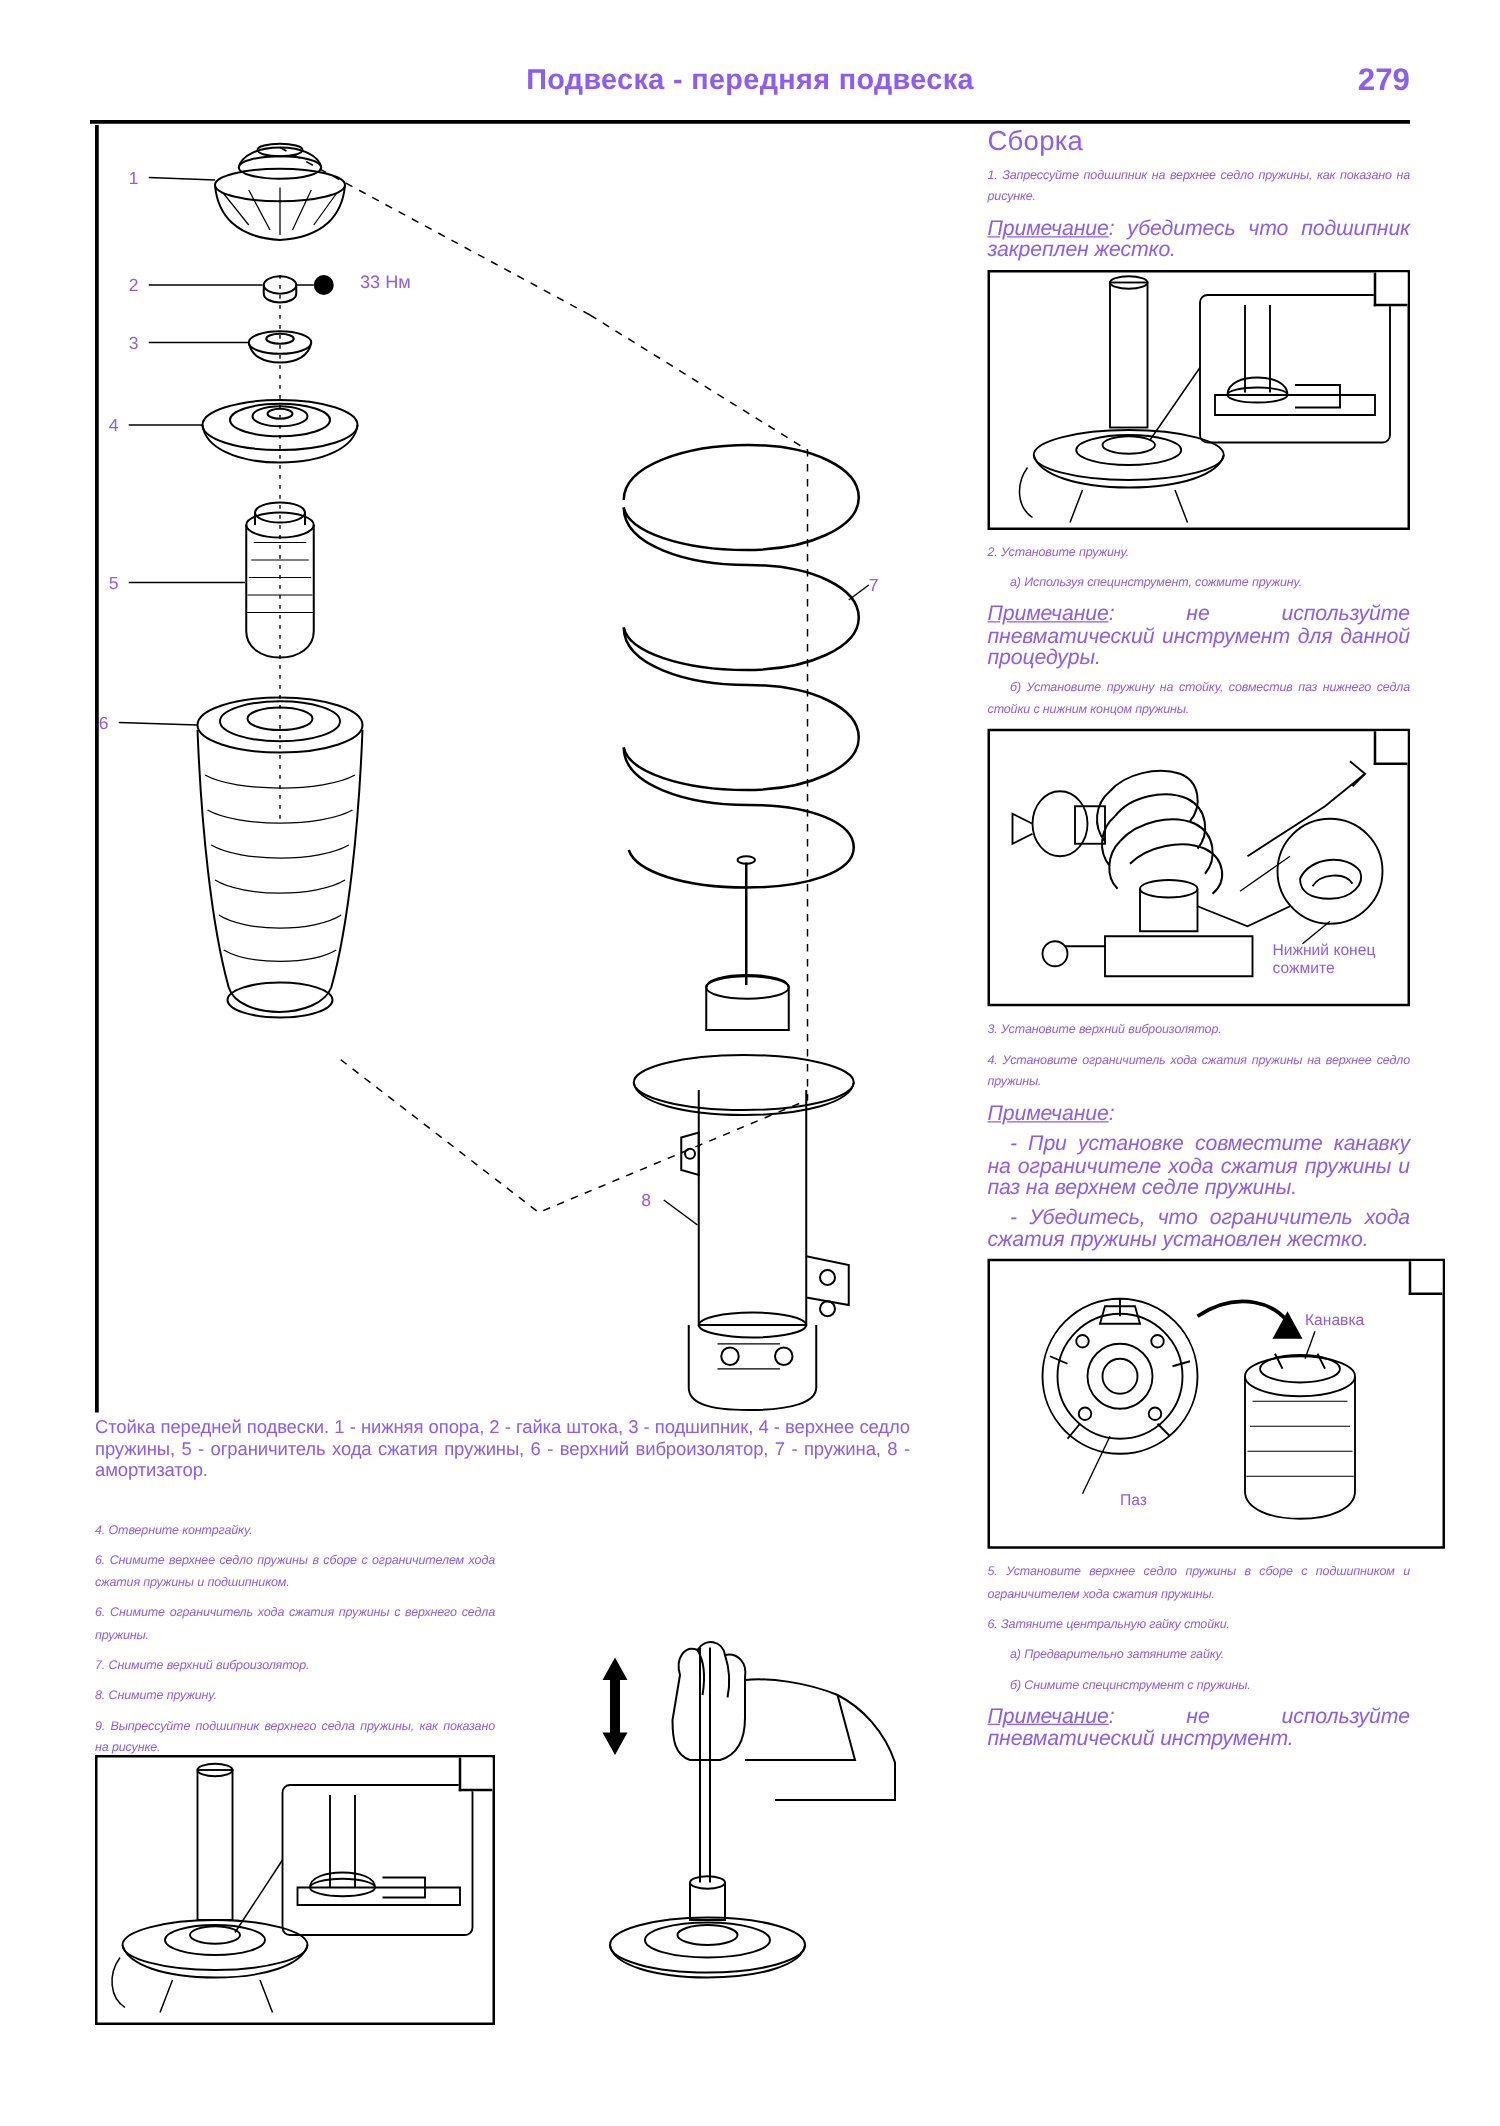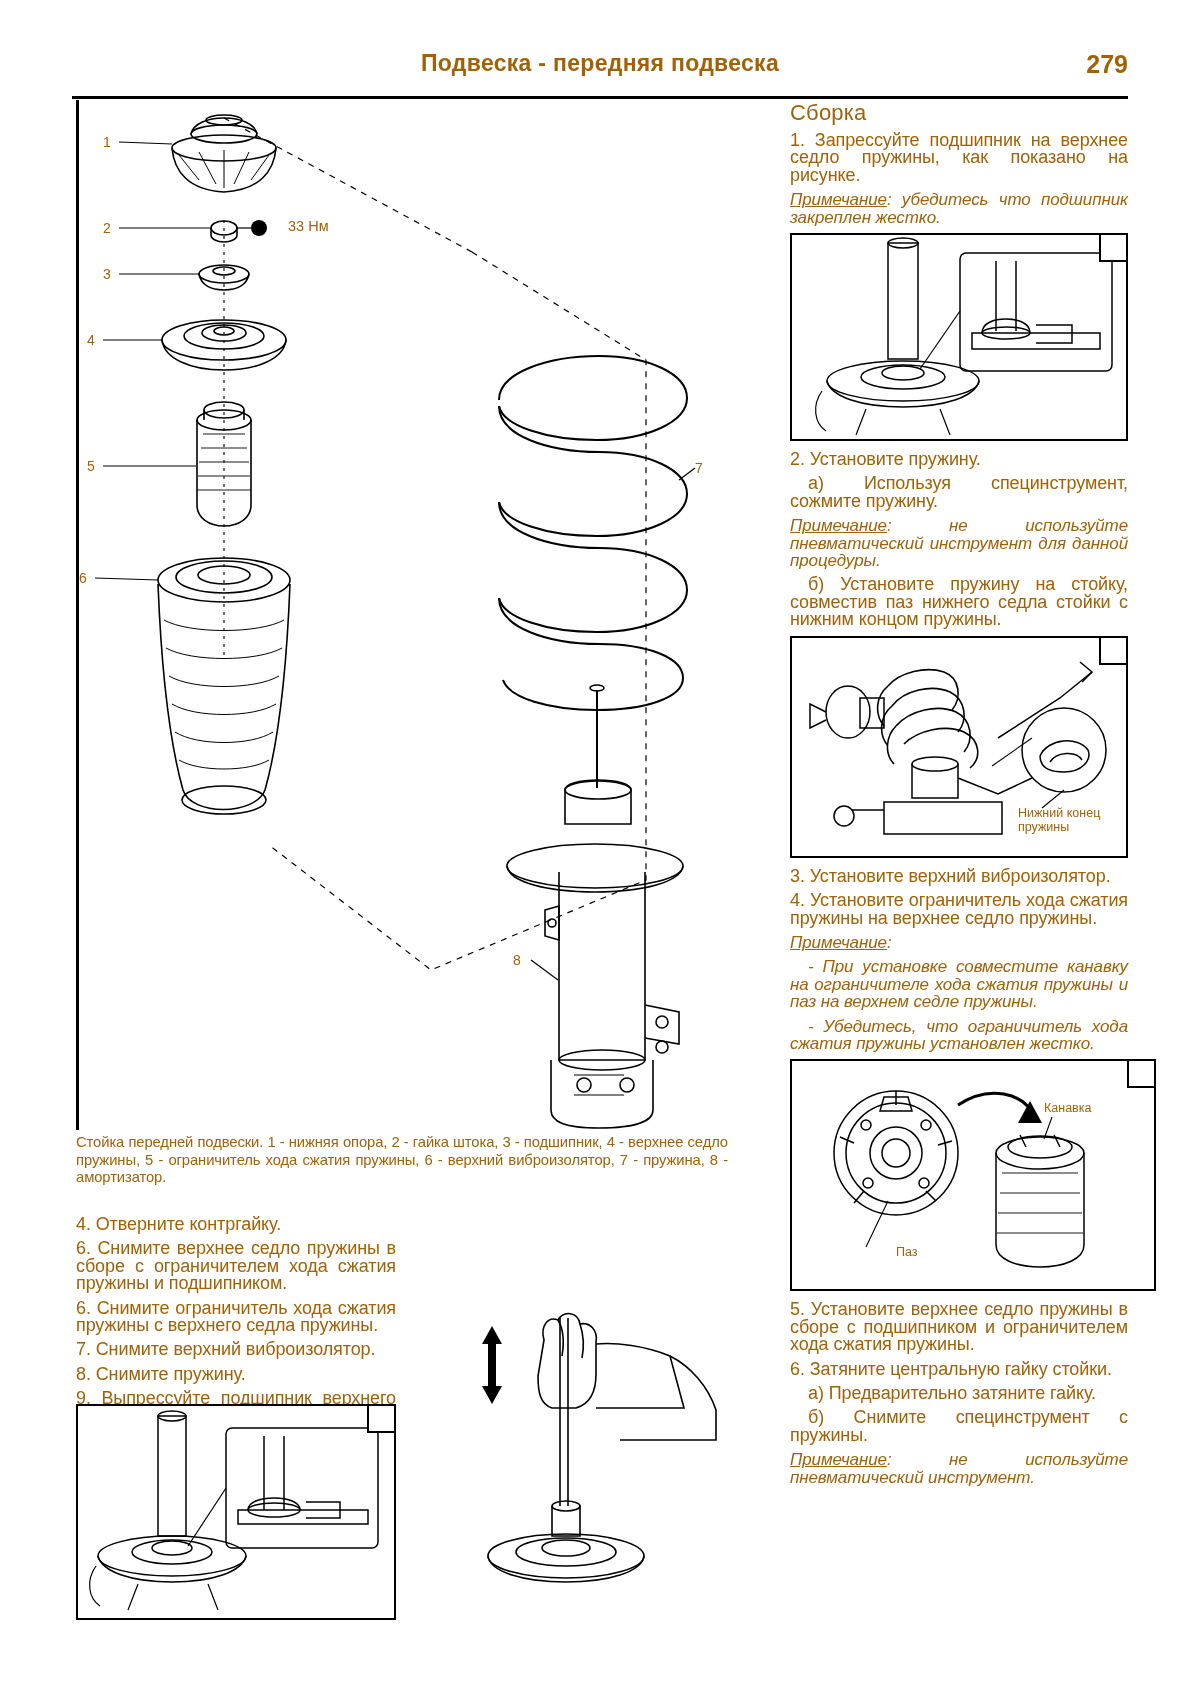--- a/index.html
+++ b/index.html
@@ -6,21 +6,21 @@
     margin: 0;
     padding: 0;
     background: #ffffff;
   }
   .page {
     position: relative;
     width: 1200px;
     height: 1701px;
     background: #ffffff;
     font-family: "Liberation Sans", sans-serif;
-    color: #a16207;
+    color: #8b5cf6;
     overflow: hidden;
   }
 
   
   .header {
     position: absolute;
     left: 72px;
     top: 50px;
     width: 1056px;
     height: 40px;
@@ -58,25 +58,26 @@
   }
 
   
   h2.sec {
     font-size: 22px;
     font-weight: normal;
     margin: 0 0 6px 0;
     letter-spacing: 0.2px;
   }
   p.body {
-    font-size: 18px;
+    font-size: 10px;
     line-height: 17.4px;
     margin: 0 0 7px 0;
     text-align: justify;
     letter-spacing: -0.1px;
+    font-style: italic;
   }
   p.note {
     font-size: 17px;
     line-height: 17.4px;
     margin: 0 0 7px 0;
     text-align: justify;
     font-style: italic;
     letter-spacing: -0.1px;
   }
   p.note .u {
@@ -380,21 +381,21 @@
           <path d="M288 24 L300 34 L290 44"></path>
 
           <circle cx="272" cy="112" r="42"></circle>
           <path d="M248 118 C256 100 286 98 296 112 C300 122 290 134 272 134 C256 134 248 128 248 118"></path>
           <path d="M258 124 C264 114 284 112 290 122"></path>
           <line x1="240" y1="100" x2="200" y2="128" stroke-width="1.1"></line>
 
           <line x1="250" y1="170" x2="272" y2="152" stroke-width="1.1"></line>
         </g>
       </svg>
-      <div class="lbl" style="left:226px; top:168px; width:104px;">Нижний конец пружины</div>
+      <div class="lbl" style="left:226px; top:168px; width:104px;">Нижний конец сожмите</div>
     </div>
 
     <p class="body">3. Установите верхний виброизолятор.</p>
     <p class="body">4. Установите ограничитель хода сжатия пружины на верхнее седло пружины.</p>
 
     <p class="note"><span class="u">Примечание</span><span>:</span></p>
     <p class="note indent">- При установке совместите канавку на ограничителе хода сжатия пружины и паз на верхнем седле пружины.</p>
     <p class="note indent">- Убедитесь, что ограничитель хода сжатия пружины установлен жестко.</p>
 
     <div class="fig" style="width:366px; height:232px; margin:4px 0 10px 0;">

